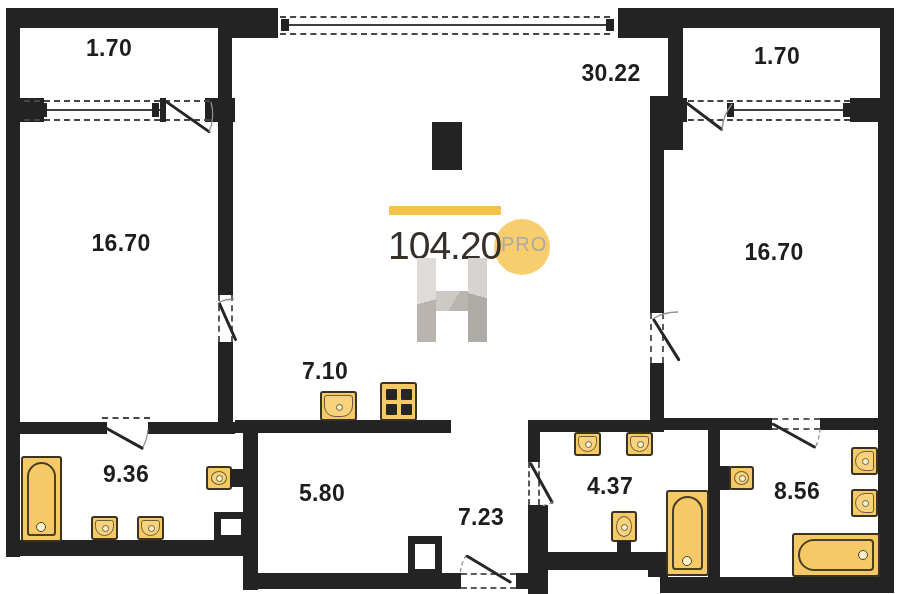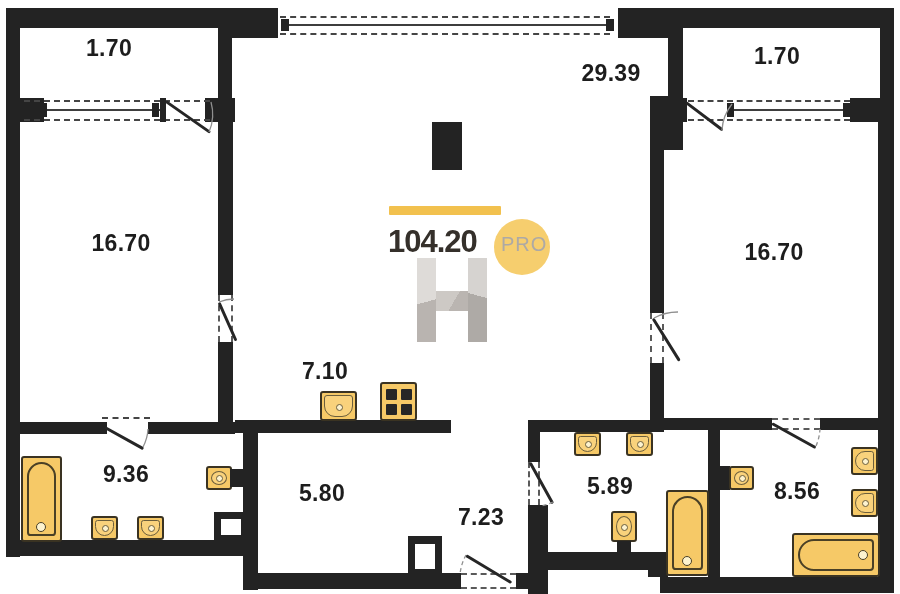--- a/index.html
+++ b/index.html
@@ -27,21 +27,21 @@
   .toilet::before{content:"";position:absolute;inset:3px;border:1px solid #6b5e3c;border-radius:50%;background:#f9d27c}
   .toilet::after{content:"";position:absolute;left:50%;top:50%;width:5px;height:5px;margin:-3px;
        border:1px solid #6b5e3c;border-radius:50%;background:#fdf3cf}
   .tubin{position:absolute;inset:4px;border:2px solid #4a4026;box-sizing:border-box;border-radius:16px 16px 4px 4px}
   .tubin.archleft{border-radius:16px 4px 4px 16px}
   .dot{position:absolute;width:8px;height:8px;border:1px solid #4a4026;border-radius:50%;background:#fdf3cf}
   .burner{position:absolute;width:11px;height:11px;background:#262626;border-radius:1px}
   
   .wm-bar{position:absolute;left:389px;top:206px;width:112px;height:9px;background:var(--accent,#F2C14E);border-radius:1px}
   .wm-circle{position:absolute;left:494px;top:219px;width:56px;height:56px;border-radius:50%;background:var(--circle,#F6CE6E)}
-  .wm-value{position:absolute;left:388px;top:224px;font-size:31px;font-weight:700;color:var(--brand,#35302B);letter-spacing:-1px}
+  .wm-value{position:absolute;left:388px;top:224px;font-size:39px;font-weight:400;color:var(--brand,#35302B);letter-spacing:-1px}
   .wm-suffix{position:absolute;left:501px;top:233px;font-size:20px;font-weight:500;color:var(--suffix,#ADA9A5);letter-spacing:1px}
   .wm-h{position:absolute;left:417px;top:258px;width:70px;height:84px}
   .wm-h .bl{position:absolute;left:0;top:0;width:19px;height:84px;
       background:linear-gradient(165deg,#dedbd8 0 52%,#b9b4b0 52% 100%)}
   .wm-h .br{position:absolute;right:0;top:0;width:19px;height:84px;
       background:linear-gradient(195deg,#d6d3d0 0 45%,#aeaaa6 45% 100%)}
   .wm-h .bc{position:absolute;left:19px;top:33px;width:32px;height:20px;
       background:linear-gradient(120deg,#cdc9c5 0 55%,#bab5b1 55% 100%)}
   svg.arcs{position:absolute;left:0;top:0;pointer-events:none}
 </style>
@@ -173,29 +173,29 @@
   <div class="wall" style="left:718px;top:466px;width:12px;height:24px"></div>
   <div class="fix toilet" style="left:729px;top:466px;width:25px;height:24px"></div>
   <div class="fix sink sinkl" style="left:851px;top:447px;width:27px;height:28px"></div>
   <div class="fix sink sinkl" style="left:851px;top:489px;width:27px;height:28px"></div>
   <div class="fix" style="left:792px;top:533px;width:88px;height:44px">
     <div class="tubin archleft"></div>
     <div class="dot" style="left:64px;top:15px"></div>
   </div>
 
   <div class="lbl" style="left:109px;top:48px">1.70</div>
-  <div class="lbl" style="left:611px;top:73px">29.39</div>
+  <div class="lbl" style="left:611px;top:73px">30.22</div>
   <div class="lbl" style="left:777px;top:56px">1.70</div>
   <div class="lbl" style="left:121px;top:243px">16.70</div>
   <div class="lbl" style="left:774px;top:252px">16.70</div>
   <div class="lbl" style="left:325px;top:371px">7.10</div>
   <div class="lbl" style="left:126px;top:474px">9.36</div>
   <div class="lbl" style="left:322px;top:493px">5.80</div>
   <div class="lbl" style="left:481px;top:517px">7.23</div>
-  <div class="lbl" style="left:610px;top:486px">5.89</div>
+  <div class="lbl" style="left:610px;top:486px">4.37</div>
   <div class="lbl" style="left:797px;top:491px">8.56</div>
 
   <div>
     <div class="wm-circle"></div>
     <div class="wm-bar"></div>
     <div class="wm-suffix">PRO</div>
     <div class="wm-value">104.20</div>
     <div class="wm-h">
       <div class="bl"></div>
       <div class="br"></div>

